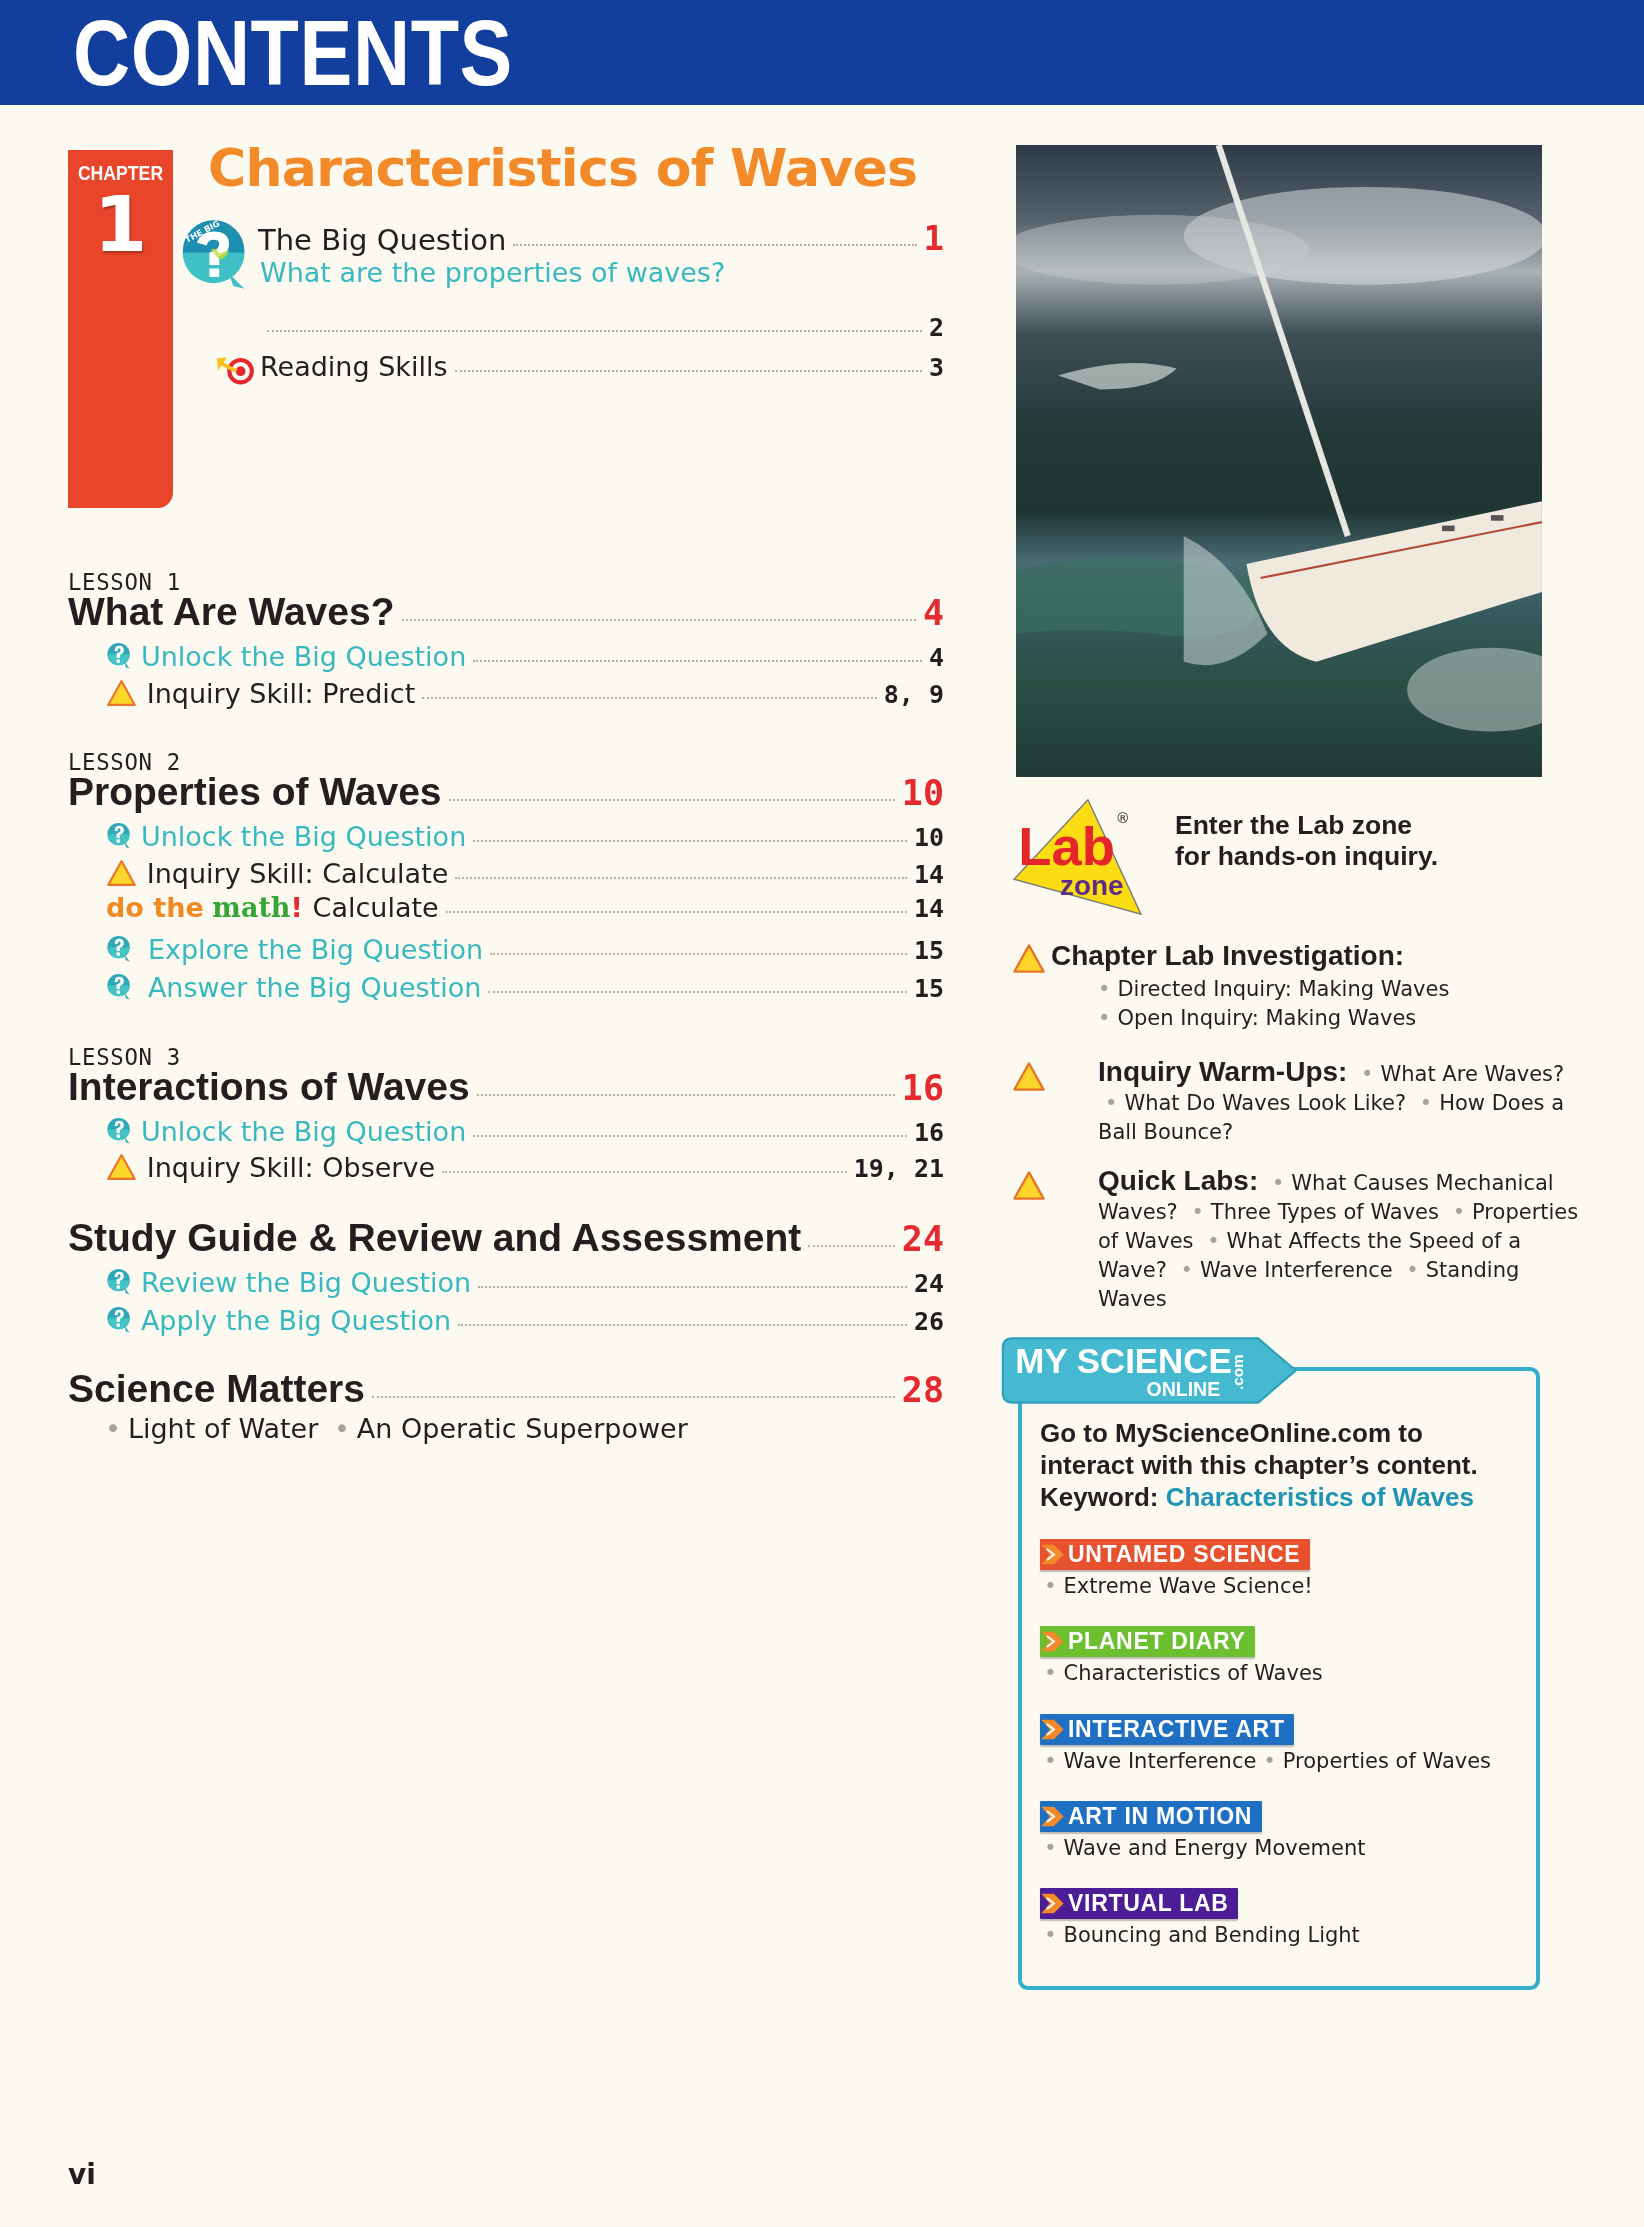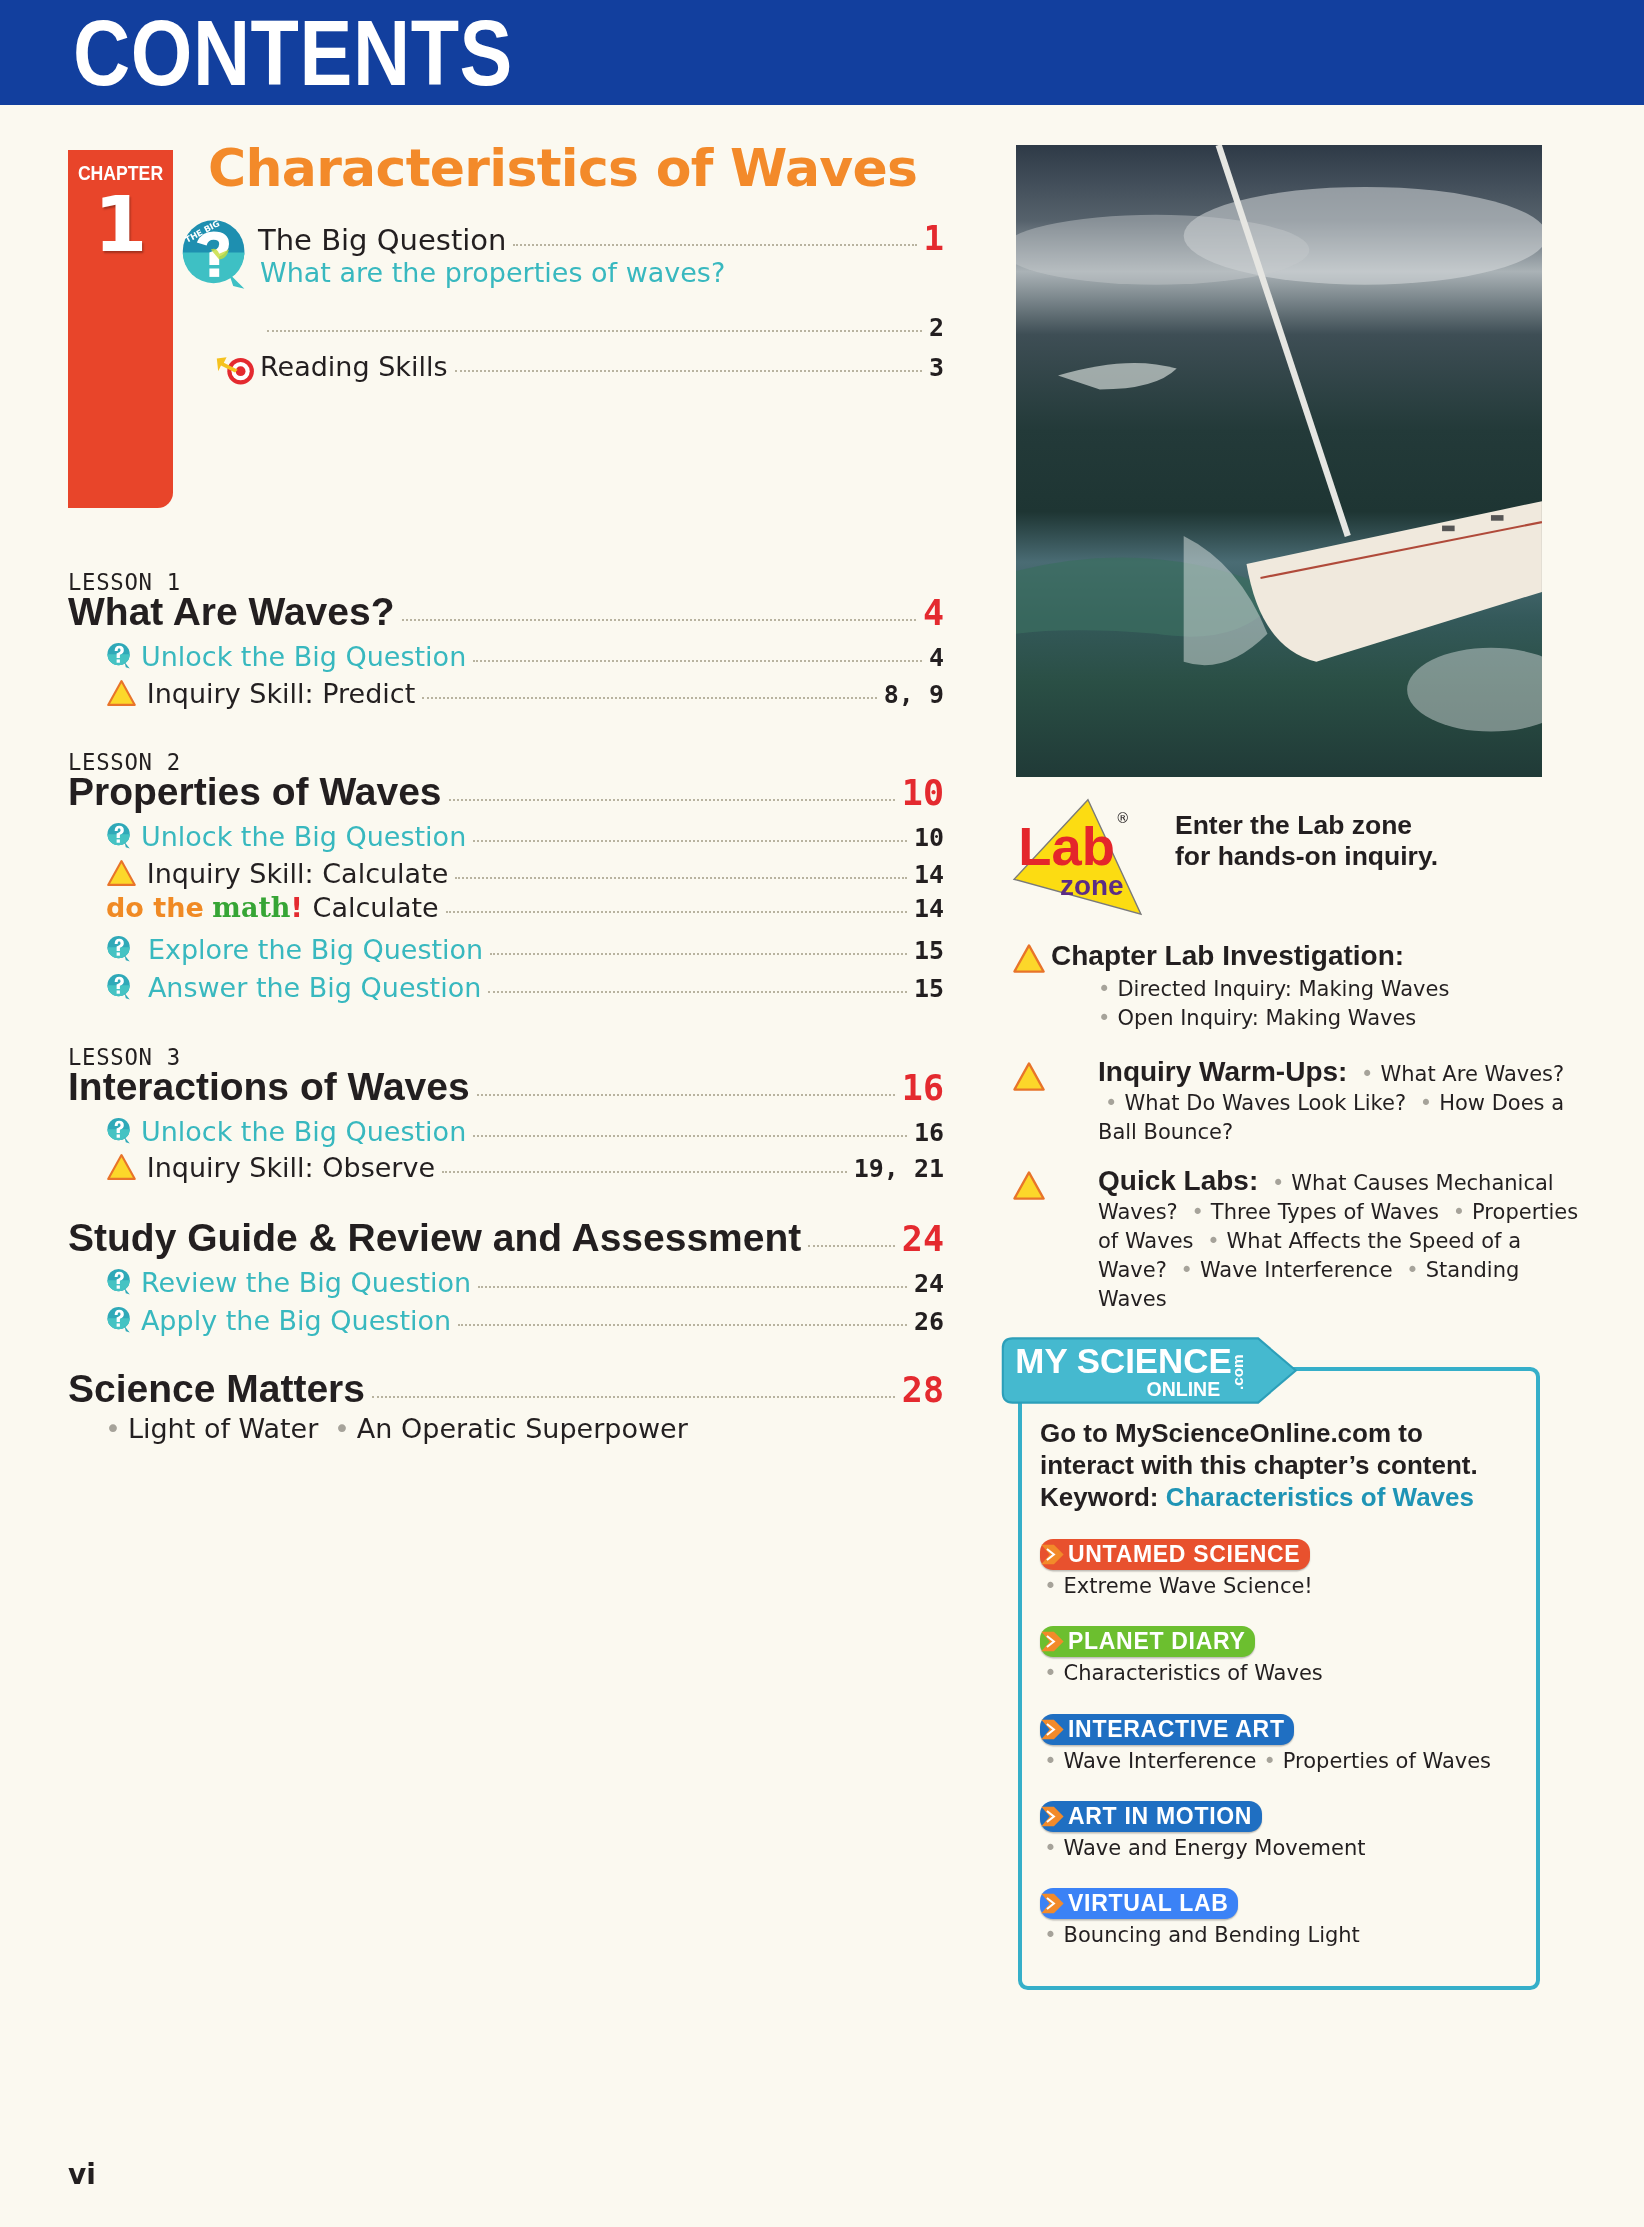--- a/index.html
+++ b/index.html
@@ -52,21 +52,21 @@
   .rc-body { font-family:"DejaVu Sans", sans-serif; font-size:21px; color:#231f20; line-height:29px;margin-left:47px; }
   .rc-block { position:absolute; left:1051px; width:489px; }
   .rc-tri { position:absolute; left:1012px; width:34px; height:31px; }
 
   
   .mso-box { left:1018px; top:1367px; width:522px; height:623px; border:4.2px solid #35afc9; border-radius:9.8px; box-sizing:border-box; }
   .mso-tab { left:1000px; top:1334px; width:300px; height:73px; }
   .mso-intro { left:1040px; top:1417px; width:489px; font-family:"Liberation Sans", sans-serif; font-weight:bold; font-size:26px; line-height:32px; color:#231f20; }
   .mso-kw { color:#1f94b5; }
   .mso-item { position:absolute; left:1040px; }
-  .mso-badge { display:inline-flex; align-items:center; height:31px; border-radius:13px; color:#fff; font-family:"Liberation Sans", sans-serif; font-weight:bold; font-size:23px; padding:0 9.8px 0 28px; position:relative; letter-spacing:0.7px; box-shadow:0 1.4px 1.4px rgba(0,0,0,0.25); }
+  .mso-badge { display:inline-flex; align-items:center; height:31px; border-radius:1px; color:#fff; font-family:"Liberation Sans", sans-serif; font-weight:bold; font-size:23px; padding:0 9.8px 0 28px; position:relative; letter-spacing:0.7px; box-shadow:0 1.4px 1.4px rgba(0,0,0,0.25); }
   .mso-badge .arrow { position:absolute; left:0; top:2.8px; width:25px; height:25px; }
   .mso-desc { font-family:"DejaVu Sans", sans-serif; font-size:21px; color:#231f20; margin-top:4.2px; padding-left:4.2px; }
 
   .folio { left:68px; top:2158px; font-family:"DejaVu Sans", sans-serif; font-weight:bold; font-size:28px; color:#231f20; }
 </style>
 </head>
 <body>
 
 <svg width="0" height="0" style="position:absolute">
   <defs>
@@ -355,21 +355,21 @@
 <div class="mso-item" style="top:1801px">
   <span class="mso-badge" style="background:#1f6fc2">
       <svg class="arrow" viewBox="0 0 36 36" width="25" height="25">
         <use href="#sym-arrow"></use>
       </svg>
       <span>ART IN MOTION</span>
     </span>
   <div class="mso-desc"><span class="bullet" style="margin-left:0">•</span><span>Wave and Energy Movement</span></div>
 </div>
 <div class="mso-item" style="top:1888px">
-  <span class="mso-badge" style="background:#3b82f6">
+  <span class="mso-badge" style="background:#4c1d95">
       <svg class="arrow" viewBox="0 0 36 36" width="25" height="25">
         <use href="#sym-arrow"></use>
       </svg>
       <span>VIRTUAL LAB</span>
     </span>
   <div class="mso-desc"><span class="bullet" style="margin-left:0">•</span><span>Bouncing and Bending Light</span></div>
 </div>
 
 <div class="abs folio">vi</div>
 

